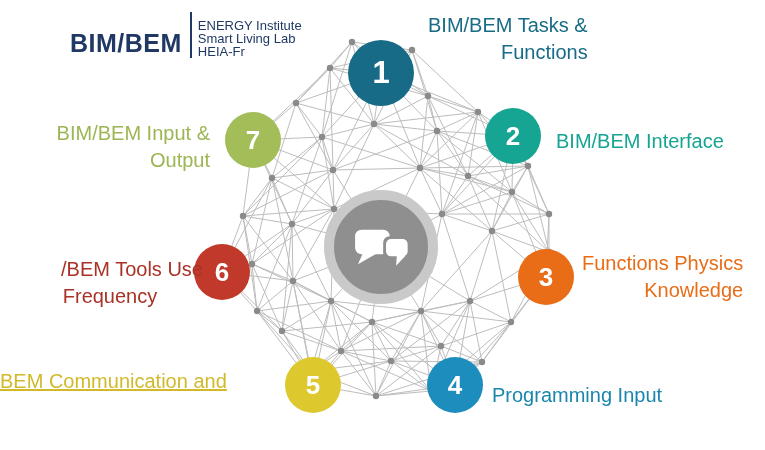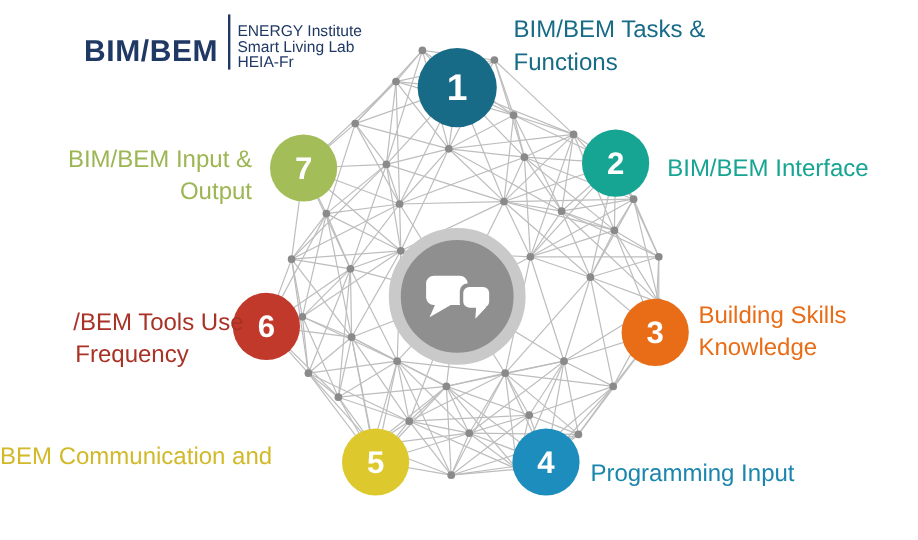--- a/index.html
+++ b/index.html
@@ -36,21 +36,21 @@
 
   
   .center-node {
     position:absolute; left:324px; top:190px; width:114px; height:114px;
     border-radius:50%; border:10px solid #c9c9c9;
     display:flex; align-items:center; justify-content:center; z-index:2;
   }
   .center-node svg { width:72px; height:72px; }
 
   
-  .label { position:absolute; z-index:4; font-size:20px; line-height:27px; }
+  .label { position:absolute; z-index:4; font-size:20px; line-height:27px;text-align:right; }
   .label .ln { display:block; white-space:nowrap; }
   .label-1 { left:428px; top:12px; }
   .label-2 { left:556px; top:128px; }
   .label-3 { left:582px; top:250px; }
   .label-4 { left:492px; top:382px; }
   .label-5 { left:0px;  top:368px; width:314px; text-align:center; }
   .label-5 .ln:first-child { text-align:left; }
   .label-6 { left:0px;  top:256px; width:220px; text-align:center; }
   .label-6 .ln:first-child { text-align:center;margin-left:44px; }
   .label-7 { left:8px;  top:120px; width:202px; text-align:right; }
@@ -393,27 +393,27 @@
     </div>
 
   <div class="label label-1" style="color: rgb(23, 107, 135);">
     <span class="ln">BIM/BEM Tasks &amp;</span>
     <span class="ln">Functions</span>
   </div>
   <div class="label label-2" style="color: rgb(22, 164, 147);">
     <span class="ln">BIM/BEM Interface</span>
   </div>
   <div class="label label-3" style="color: rgb(233, 109, 23);">
-    <span class="ln">Building Skills</span>
+    <span class="ln">Functions Physics</span>
     <span class="ln">Knowledge</span>
   </div>
   <div class="label label-4" style="color: rgb(26, 134, 173);">
     <span class="ln">Programming Input</span>
   </div>
-  <div class="label label-5" style="color: rgb(210, 185, 42);">
+  <div class="label label-5" style="color: rgb(210, 185, 42); text-decoration: underline;">
     <span class="ln">BEM Communication and</span>
   </div>
   <div class="label label-6" style="color: rgb(169, 50, 38);">
     <span class="ln">/BEM Tools Use</span>
     <span class="ln">Frequency</span>
   </div>
   <div class="label label-7" style="color: rgb(156, 182, 83);">
     <span class="ln">BIM/BEM Input &amp;</span>
     <span class="ln">Output</span>
   </div>

